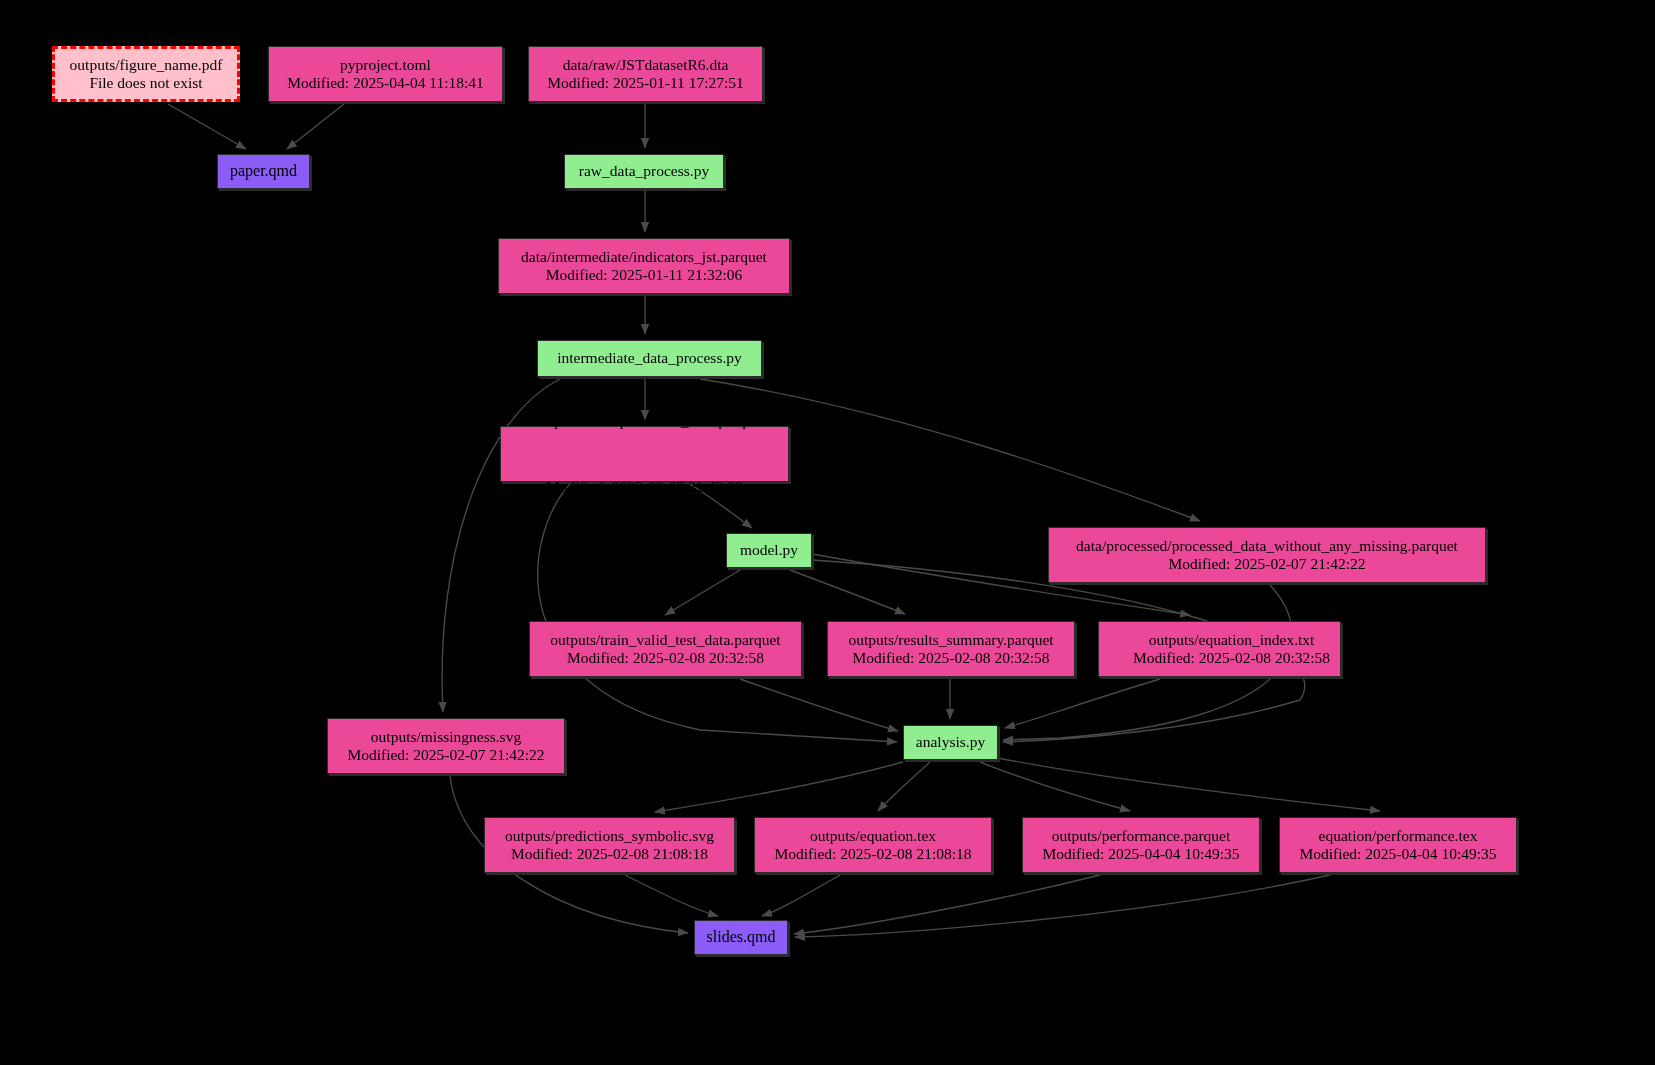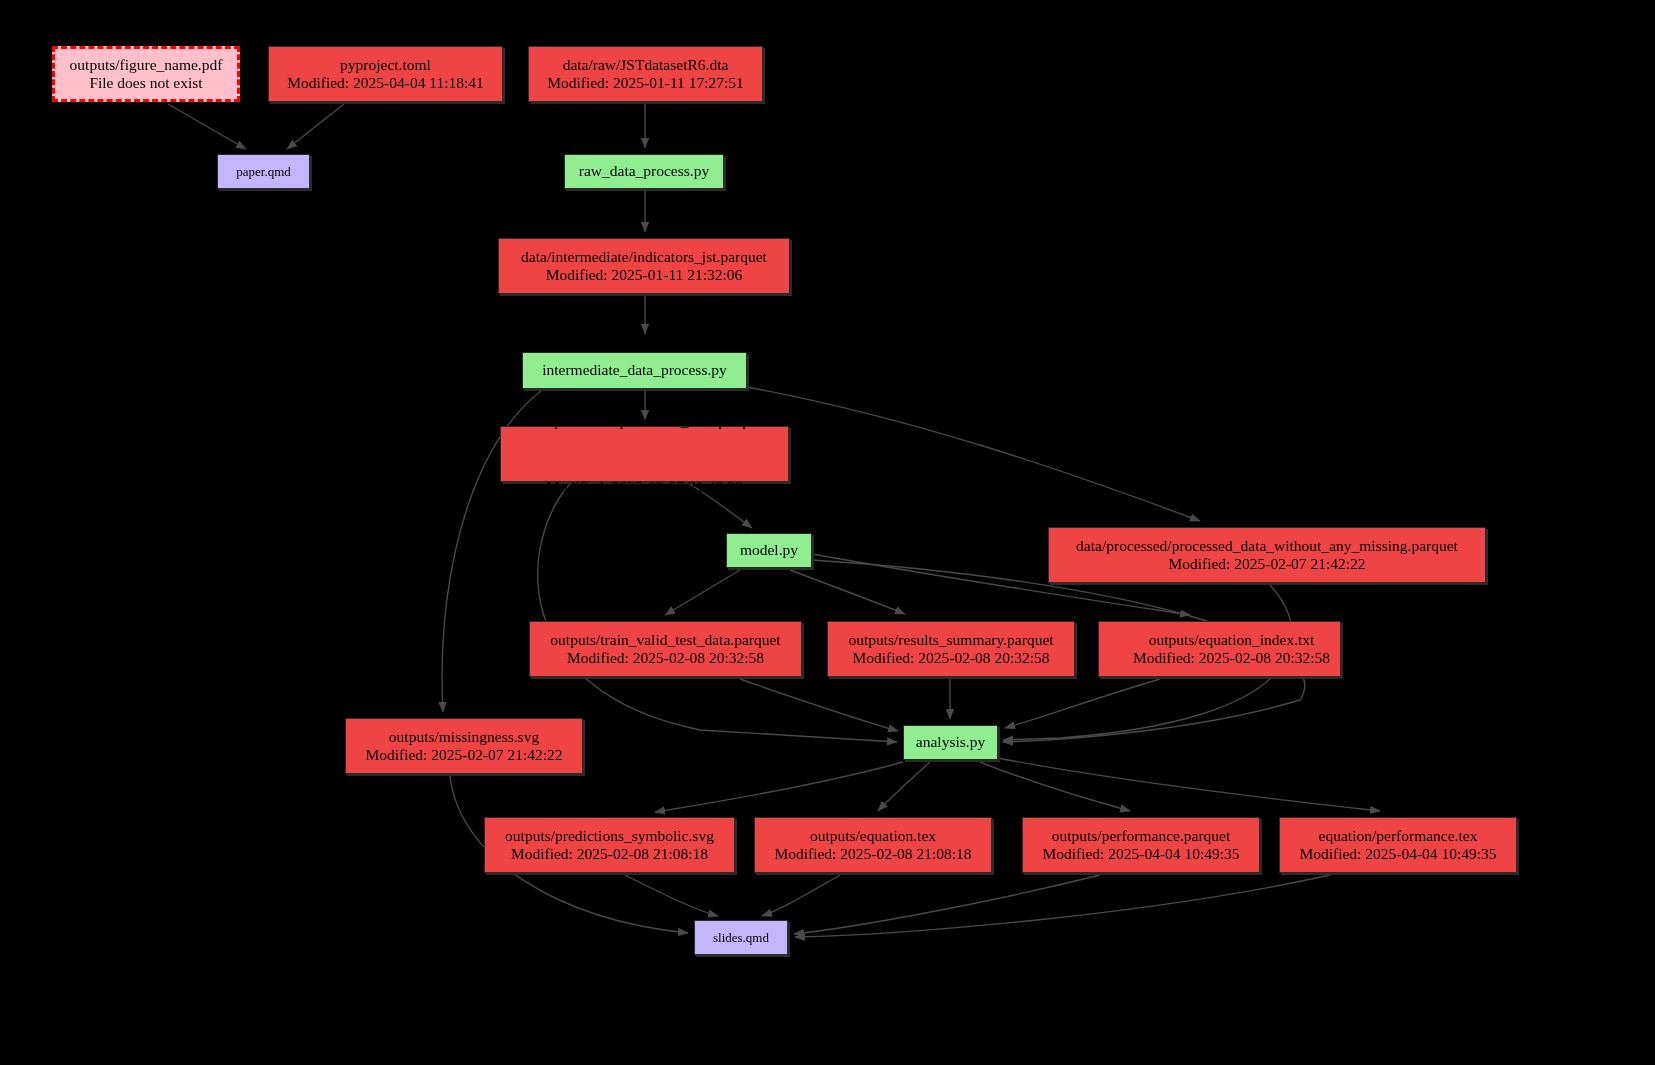--- a/index.html
+++ b/index.html
@@ -33,43 +33,43 @@
     text-align: center;
     color: #000000;
     line-height: 1.18;
     white-space: nowrap;
     z-index: 5;
   }
   .node .line1 { display: block; }
   .node .line2 { display: block; }
 
   .node.file {
-    background: #ef4444;
+    background: #ec4899;
     border: 1px solid #2b2b2b;
     box-shadow: 2px 2px 0 0 #2b2b2b;
     font-size: 15.5px;
     align-items: center;
   }
   .node.missing {
     background: #ffc0cb;
     border: 3px dashed #ff0000;
     box-shadow: none;
     font-size: 15.5px;
   }
   .node.script {
     background: #90ee90;
     border: 1px solid #2b2b2b;
     box-shadow: 2px 2px 0 0 #2b2b2b;
     font-size: 15.5px;
   }
   .node.qmd {
-    background: #c4b5fd;
+    background: #8b5cf6;
     border: 1px solid #2b2b2b;
     box-shadow: 2px 2px 0 0 #2b2b2b;
-    font-size: 13px;
+    font-size: 16px;
   }
 </style>
 </head>
 <body>
 
 <div id="canvas">
 
   <svg class="edges" viewBox="0 0 1655 1065">
     <defs>
       <marker id="arrow" markerWidth="9" markerHeight="9" refX="7.4" refY="3.1" orient="auto" markerUnits="strokeWidth">
@@ -155,21 +155,21 @@
 
   <div class="node script" style="left: 564px; top: 154px; width: 160px; height: 35px;">
     <span class="line1">raw_data_process.py</span>
   </div>
 
   <div class="node file" style="left: 498px; top: 238px; width: 292px; height: 56px;">
     <span class="line1">data/intermediate/indicators_jst.parquet</span>
     <span class="line2">Modified: 2025-01-11 21:32:06</span>
   </div>
 
-  <div class="node script" style="left: 522px; top: 340px; width: 225px; height: 37px; margin-top: 12px;">
+  <div class="node script" style="left: 537px; top: 340px; width: 225px; height: 37px;">
     <span class="line1">intermediate_data_process.py</span>
   </div>
 
   <div class="node file" style="left: 500px; top: 426px; width: 289px; height: 56px; gap: 48px;">
     <span class="line1">data/processed/processed_data.parquet</span>
     <span class="line2">Modified: 2025-02-07 21:42:23</span>
   </div>
 
   <div class="node file" style="left: 1048px; top: 527px; width: 438px; height: 56px;">
     <span class="line1">data/processed/processed_data_without_any_missing.parquet</span>
@@ -188,21 +188,21 @@
   <div class="node file" style="left: 827px; top: 621px; width: 248px; height: 56px;">
     <span class="line1">outputs/results_summary.parquet</span>
     <span class="line2">Modified: 2025-02-08 20:32:58</span>
   </div>
 
   <div class="node file" style="left: 1098px; top: 621px; width: 243px; height: 56px; padding-left: 24px;">
     <span class="line1">outputs/equation_index.txt</span>
     <span class="line2">Modified: 2025-02-08 20:32:58</span>
   </div>
 
-  <div class="node file" style="left: 345px; top: 718px; width: 238px; height: 56px;">
+  <div class="node file" style="left: 327px; top: 718px; width: 238px; height: 56px;">
     <span class="line1">outputs/missingness.svg</span>
     <span class="line2">Modified: 2025-02-07 21:42:22</span>
   </div>
 
   <div class="node script" style="left: 903px; top: 725px; width: 95px; height: 35px;">
     <span class="line1">analysis.py</span>
   </div>
 
   <div class="node file" style="left: 484px; top: 817px; width: 251px; height: 56px;">
     <span class="line1">outputs/predictions_symbolic.svg</span>

